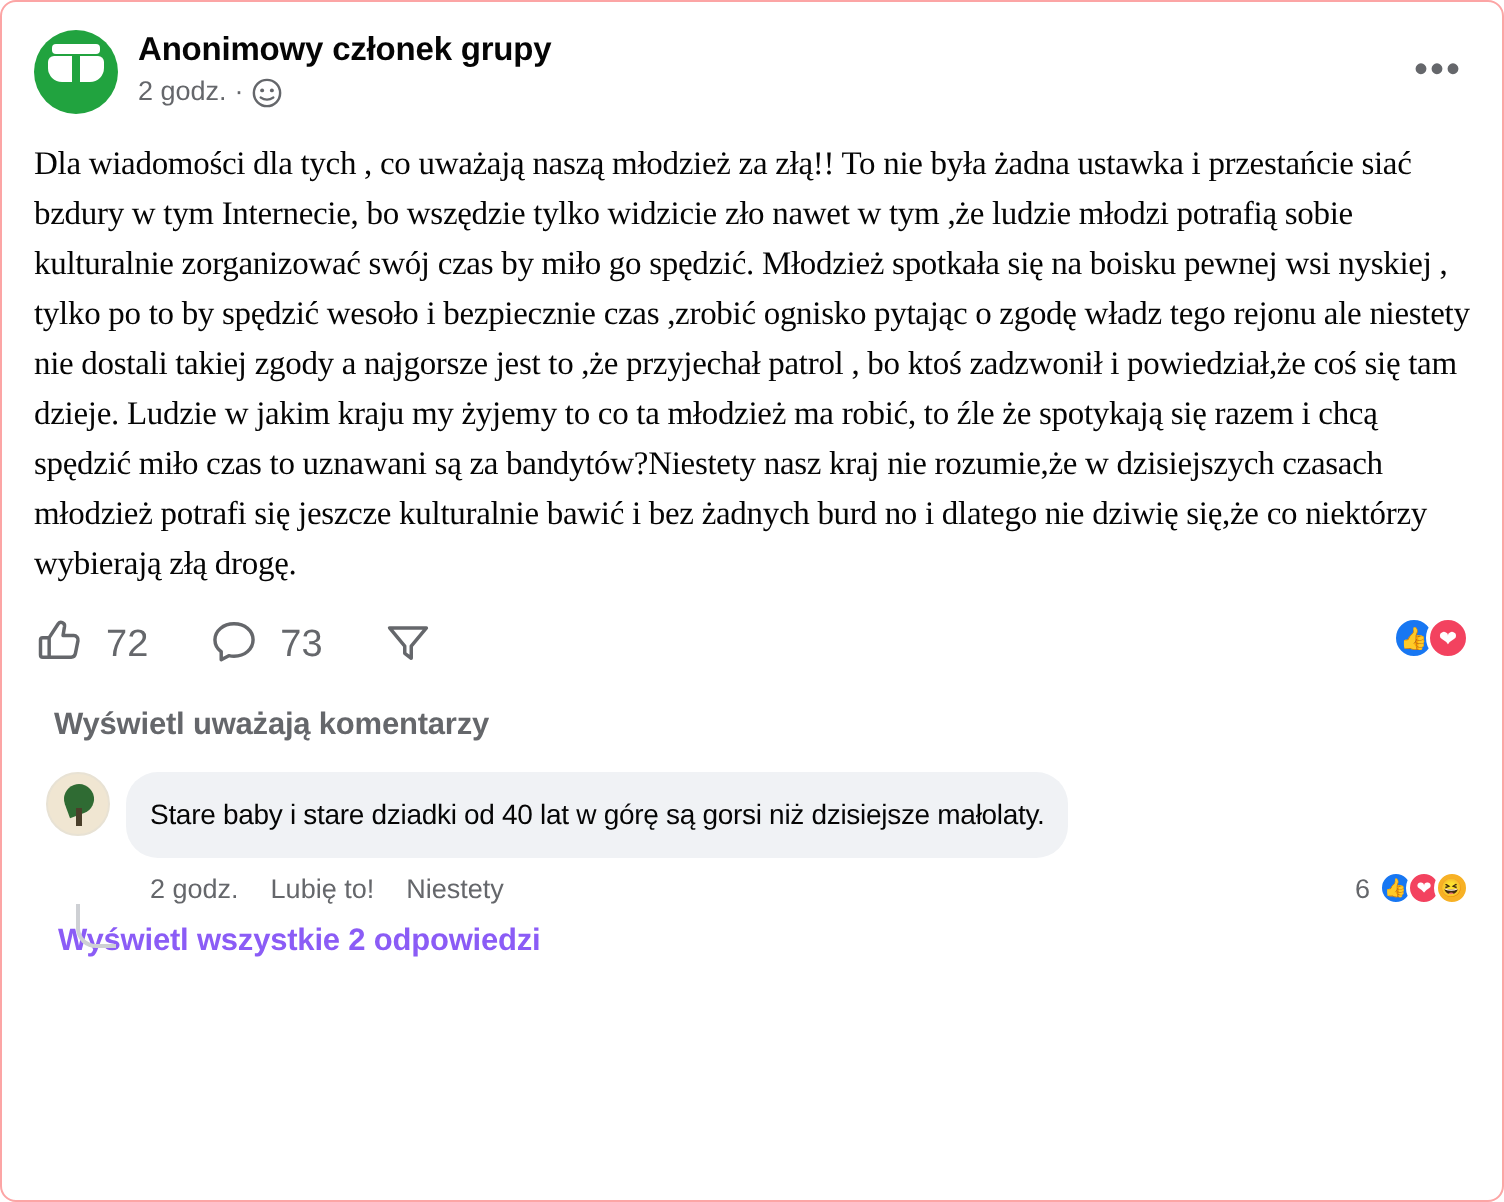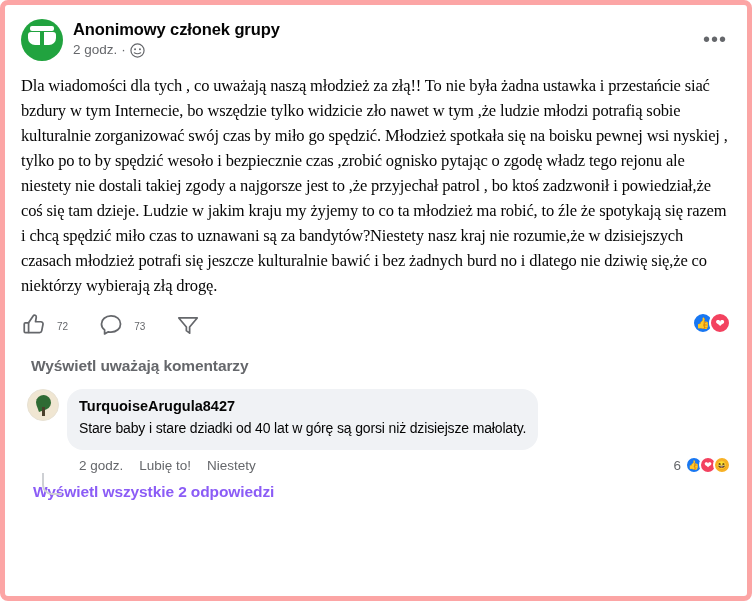--- a/index.html
+++ b/index.html
@@ -13,21 +13,21 @@
     font-family: "Liberation Sans", sans-serif;
     color: #050505;
     overflow: hidden;
   }
   .post-card {
     position: relative;
     width: 752px;
     height: 601px;
     background: #ffffff;
     box-sizing: border-box;
-    border: 5px solid #fca5a5;
+    border: 1px solid #fca5a5;
     border-radius: 8px;
     overflow: hidden;
   }
   
   .post-header {
     display: flex;
     align-items: flex-start;
     padding: 14px 16px 0 16px;
   }
   .avatar {
@@ -126,21 +126,21 @@
     display: flex;
     align-items: center;
     margin-right: 30px;
     color: #65676b;
     font-size: 15px;
     cursor: pointer;
   }
   .action-item .count {
     margin-left: 10px;
     color: #65676b;
-    font-size: 10px;
+    font-size: 19px;
   }
   .reaction-pills {
     position: absolute;
     right: 16px;
     top: 14px;
     display: flex;
     align-items: center;
   }
   .pill {
     width: 22px;
@@ -354,21 +354,20 @@
 
   <div class="view-more-comments">Wyświetl uważają komentarzy</div>
 
   <div class="comment-block">
     <div class="comment-avatar">
       <div class="leaf"></div>
       <div class="stem"></div>
     </div>
     <div class="comment-right">
       <div class="comment-bubble">
-        <div class="comment-author">TurquoiseArugula8427</div>
         <div class="comment-text">Stare baby i stare dziadki od 40 lat w górę są gorsi niż dzisiejsze małolaty.</div>
       </div>
       <div class="comment-meta">
         <span>2 godz.</span>
         <span class="sep"></span>
         <span class="mlink">Lubię to!</span>
         <span class="sep"></span>
         <span>Niestety</span>
         <span class="comment-reactions">
           <span class="rcount">6</span>

